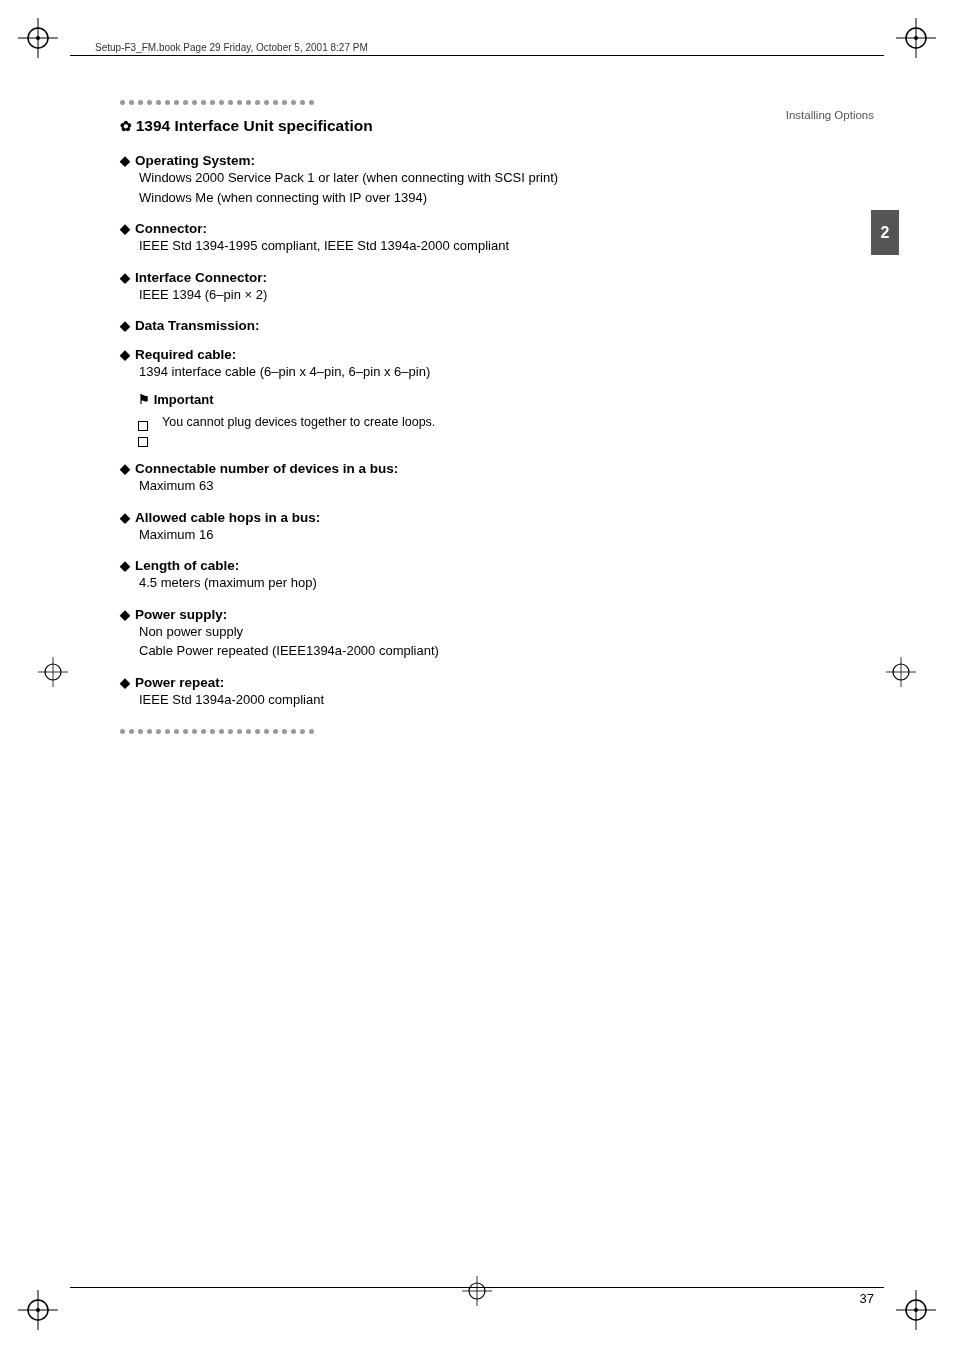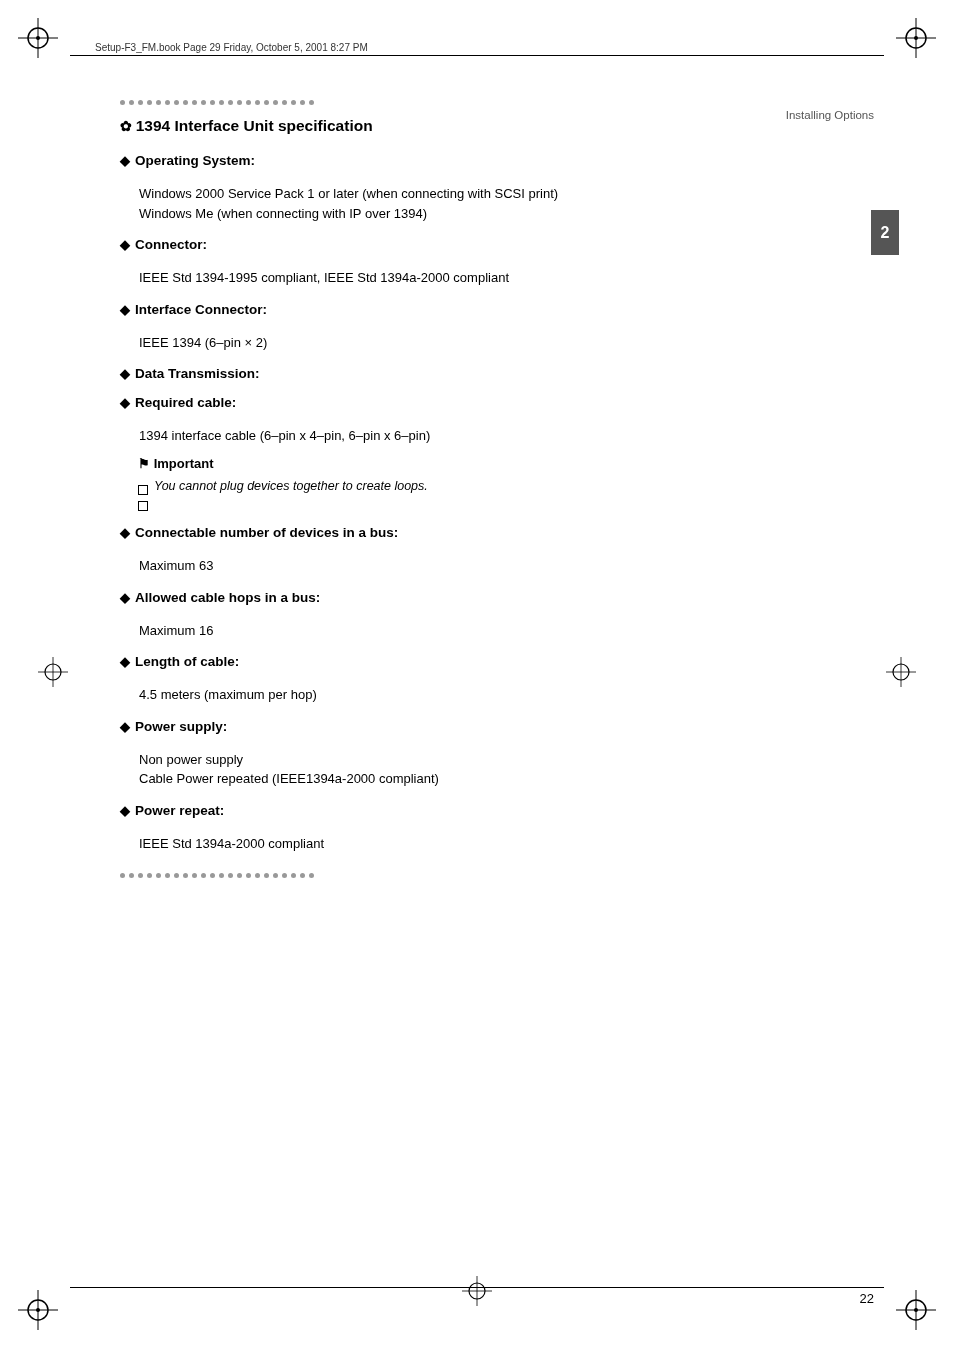--- a/index.html
+++ b/index.html
@@ -147,21 +147,20 @@
     .diamond {
       color: #000;
       font-size: 13px;
       flex-shrink: 0;
     }
     .spec-value {
       font-family: Arial, sans-serif;
       font-size: 13px;
       margin-left: 19px;
       line-height: 1.5;
-      margin-top: 16px;
     }
 
     
     .important-box {
       margin: 10px 0 10px 18px;
     }
     .important-title {
       font-weight: bold;
       font-family: Arial, sans-serif;
       font-size: 13px;
@@ -169,26 +168,25 @@
       align-items: center;
       gap: 4px;
       margin-bottom: 6px;
     }
     .important-icon {
       font-size: 13px;
     }
     .important-item {
       display: flex;
       align-items: flex-end;
-      gap: 6px;
+      gap: 14px;
       font-family: Arial, sans-serif;
       font-size: 12.5px;
       line-height: 1.5;
       margin-bottom: 4px;
-      font-style: italic;
     }
     .checkbox-icon {
       flex-shrink: 0;
       margin-top: 2px;
       width: 10px;
       height: 10px;
       border: 1px solid #000;
       display: inline-block;
     }
 
@@ -444,13 +442,13 @@
     <span class="dot"></span>
     <span class="dot"></span>
     <span class="dot"></span>
     <span class="dot"></span>
   </div>
 
 </div>
 
 <div class="bottom-line"></div>
 
-<div class="page-number">22</div>
+<div class="page-number">37</div>
 
 </body></html>

